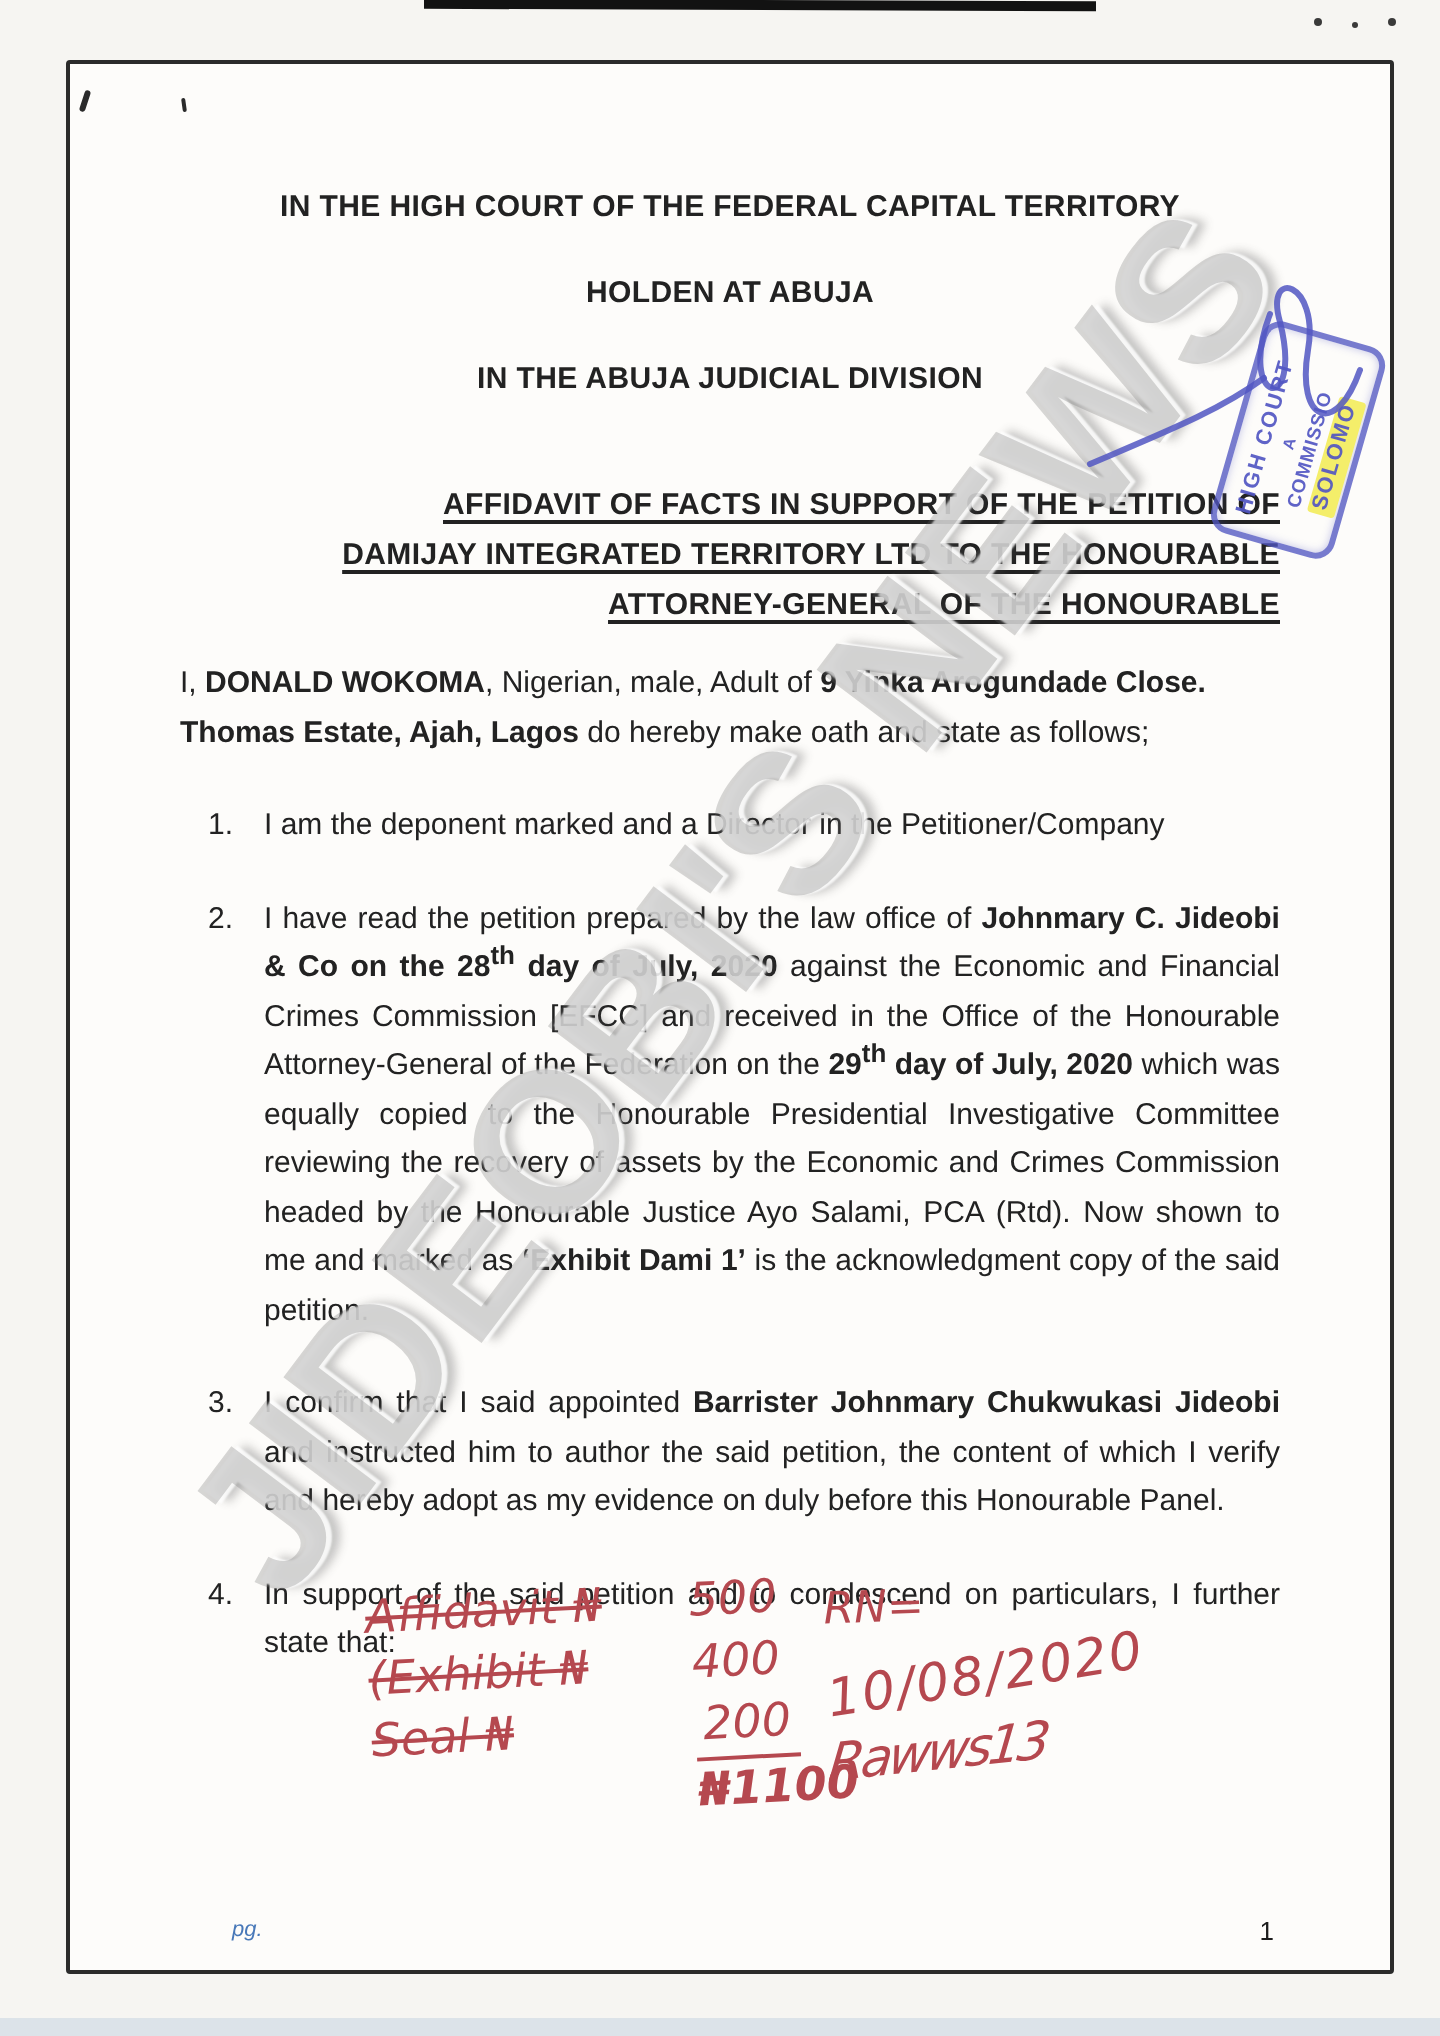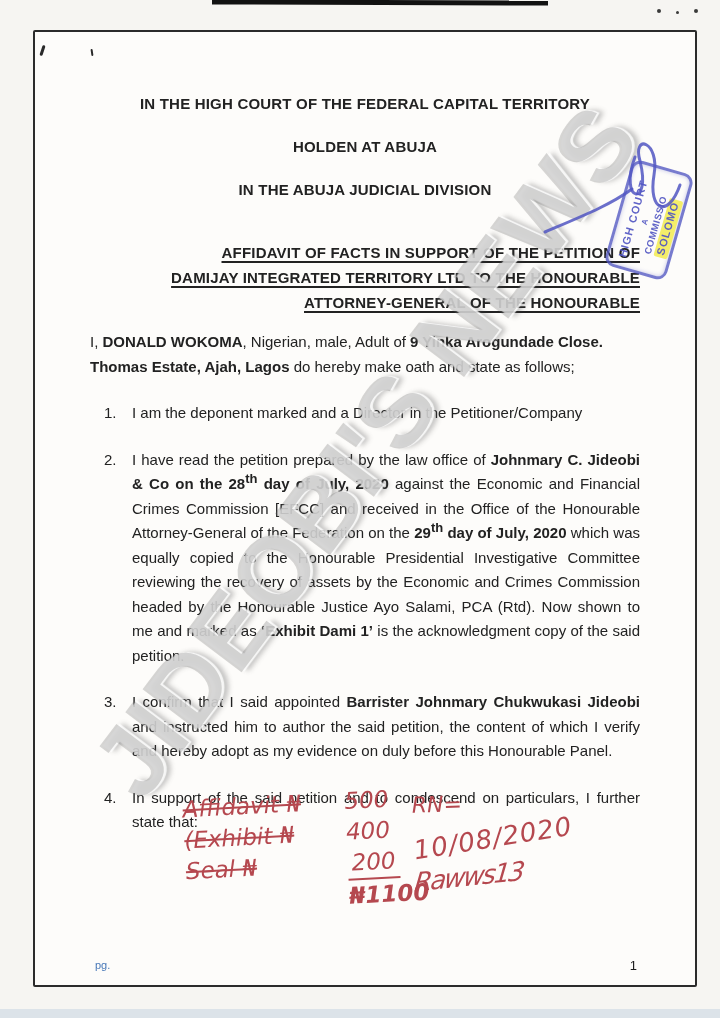--- a/index.html
+++ b/index.html
@@ -87,21 +87,21 @@
   .red-notes .sum{border-bottom:2.5px solid var(--red_ink);display:inline-block;padding:0 4px;}
   .red-notes .total{font-weight:bold;}
   .red-right{
     position:absolute;left:378px;top:758px;color:var(--red_ink);
     font-style:italic;font-family:"DejaVu Sans",sans-serif;transform:rotate(-2deg);
   }
   .red-ref{font-size:22px;}
   .red-date{font-size:26px;margin-top:8px;transform:rotate(-7deg);letter-spacing:1px;}
   .red-sig{font-size:26px;margin-top:6px;transform:rotate(-4deg) skewX(-12deg);letter-spacing:-2px;}
 
-  .footer-pg{position:absolute;left:60px;bottom:14px;font-size:11px;color:var(--footer_blue);}
+  .footer-pg{position:absolute;left:81px;bottom:14px;font-size:11px;color:var(--footer_blue);font-style:italic;}
   .footer-num{position:absolute;right:58px;bottom:12px;font-size:13px;color:#1c1c1c;}
 </style>
 </head>
 <body>
 
 <div class="scan-top-line"></div>
 <div class="corner-dots">
     <i></i>
     <i></i>
     <i></i>

